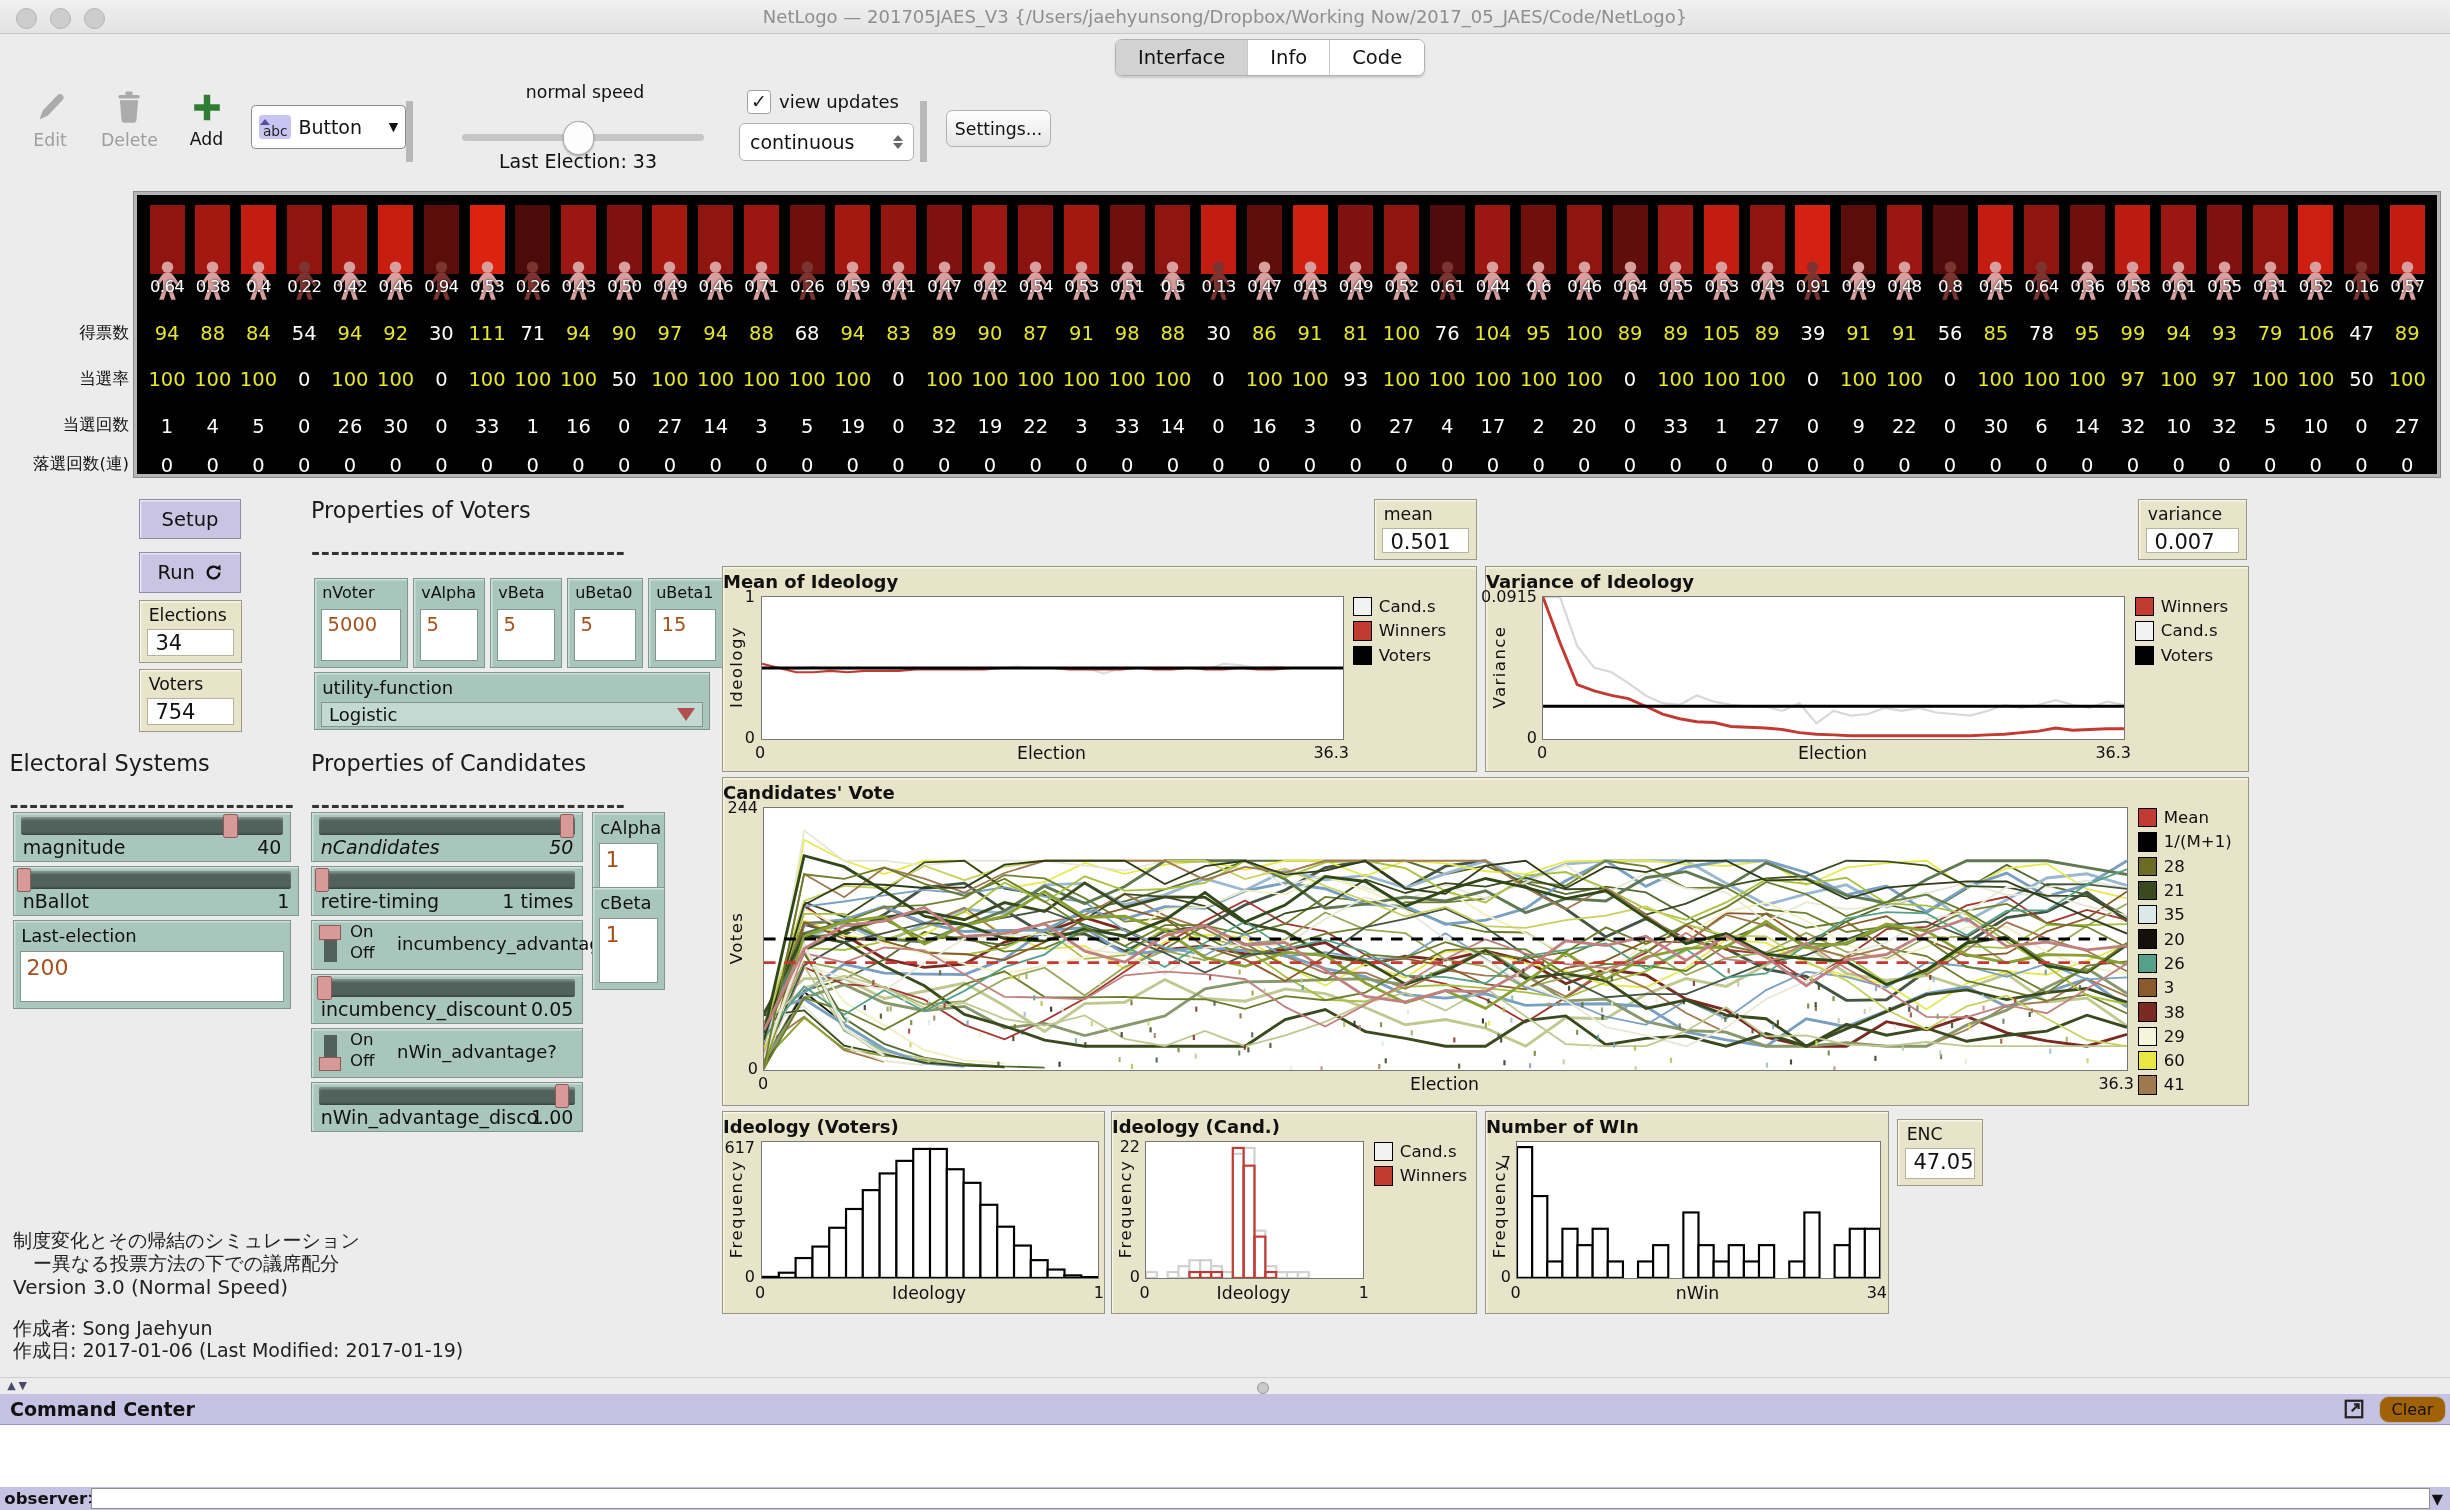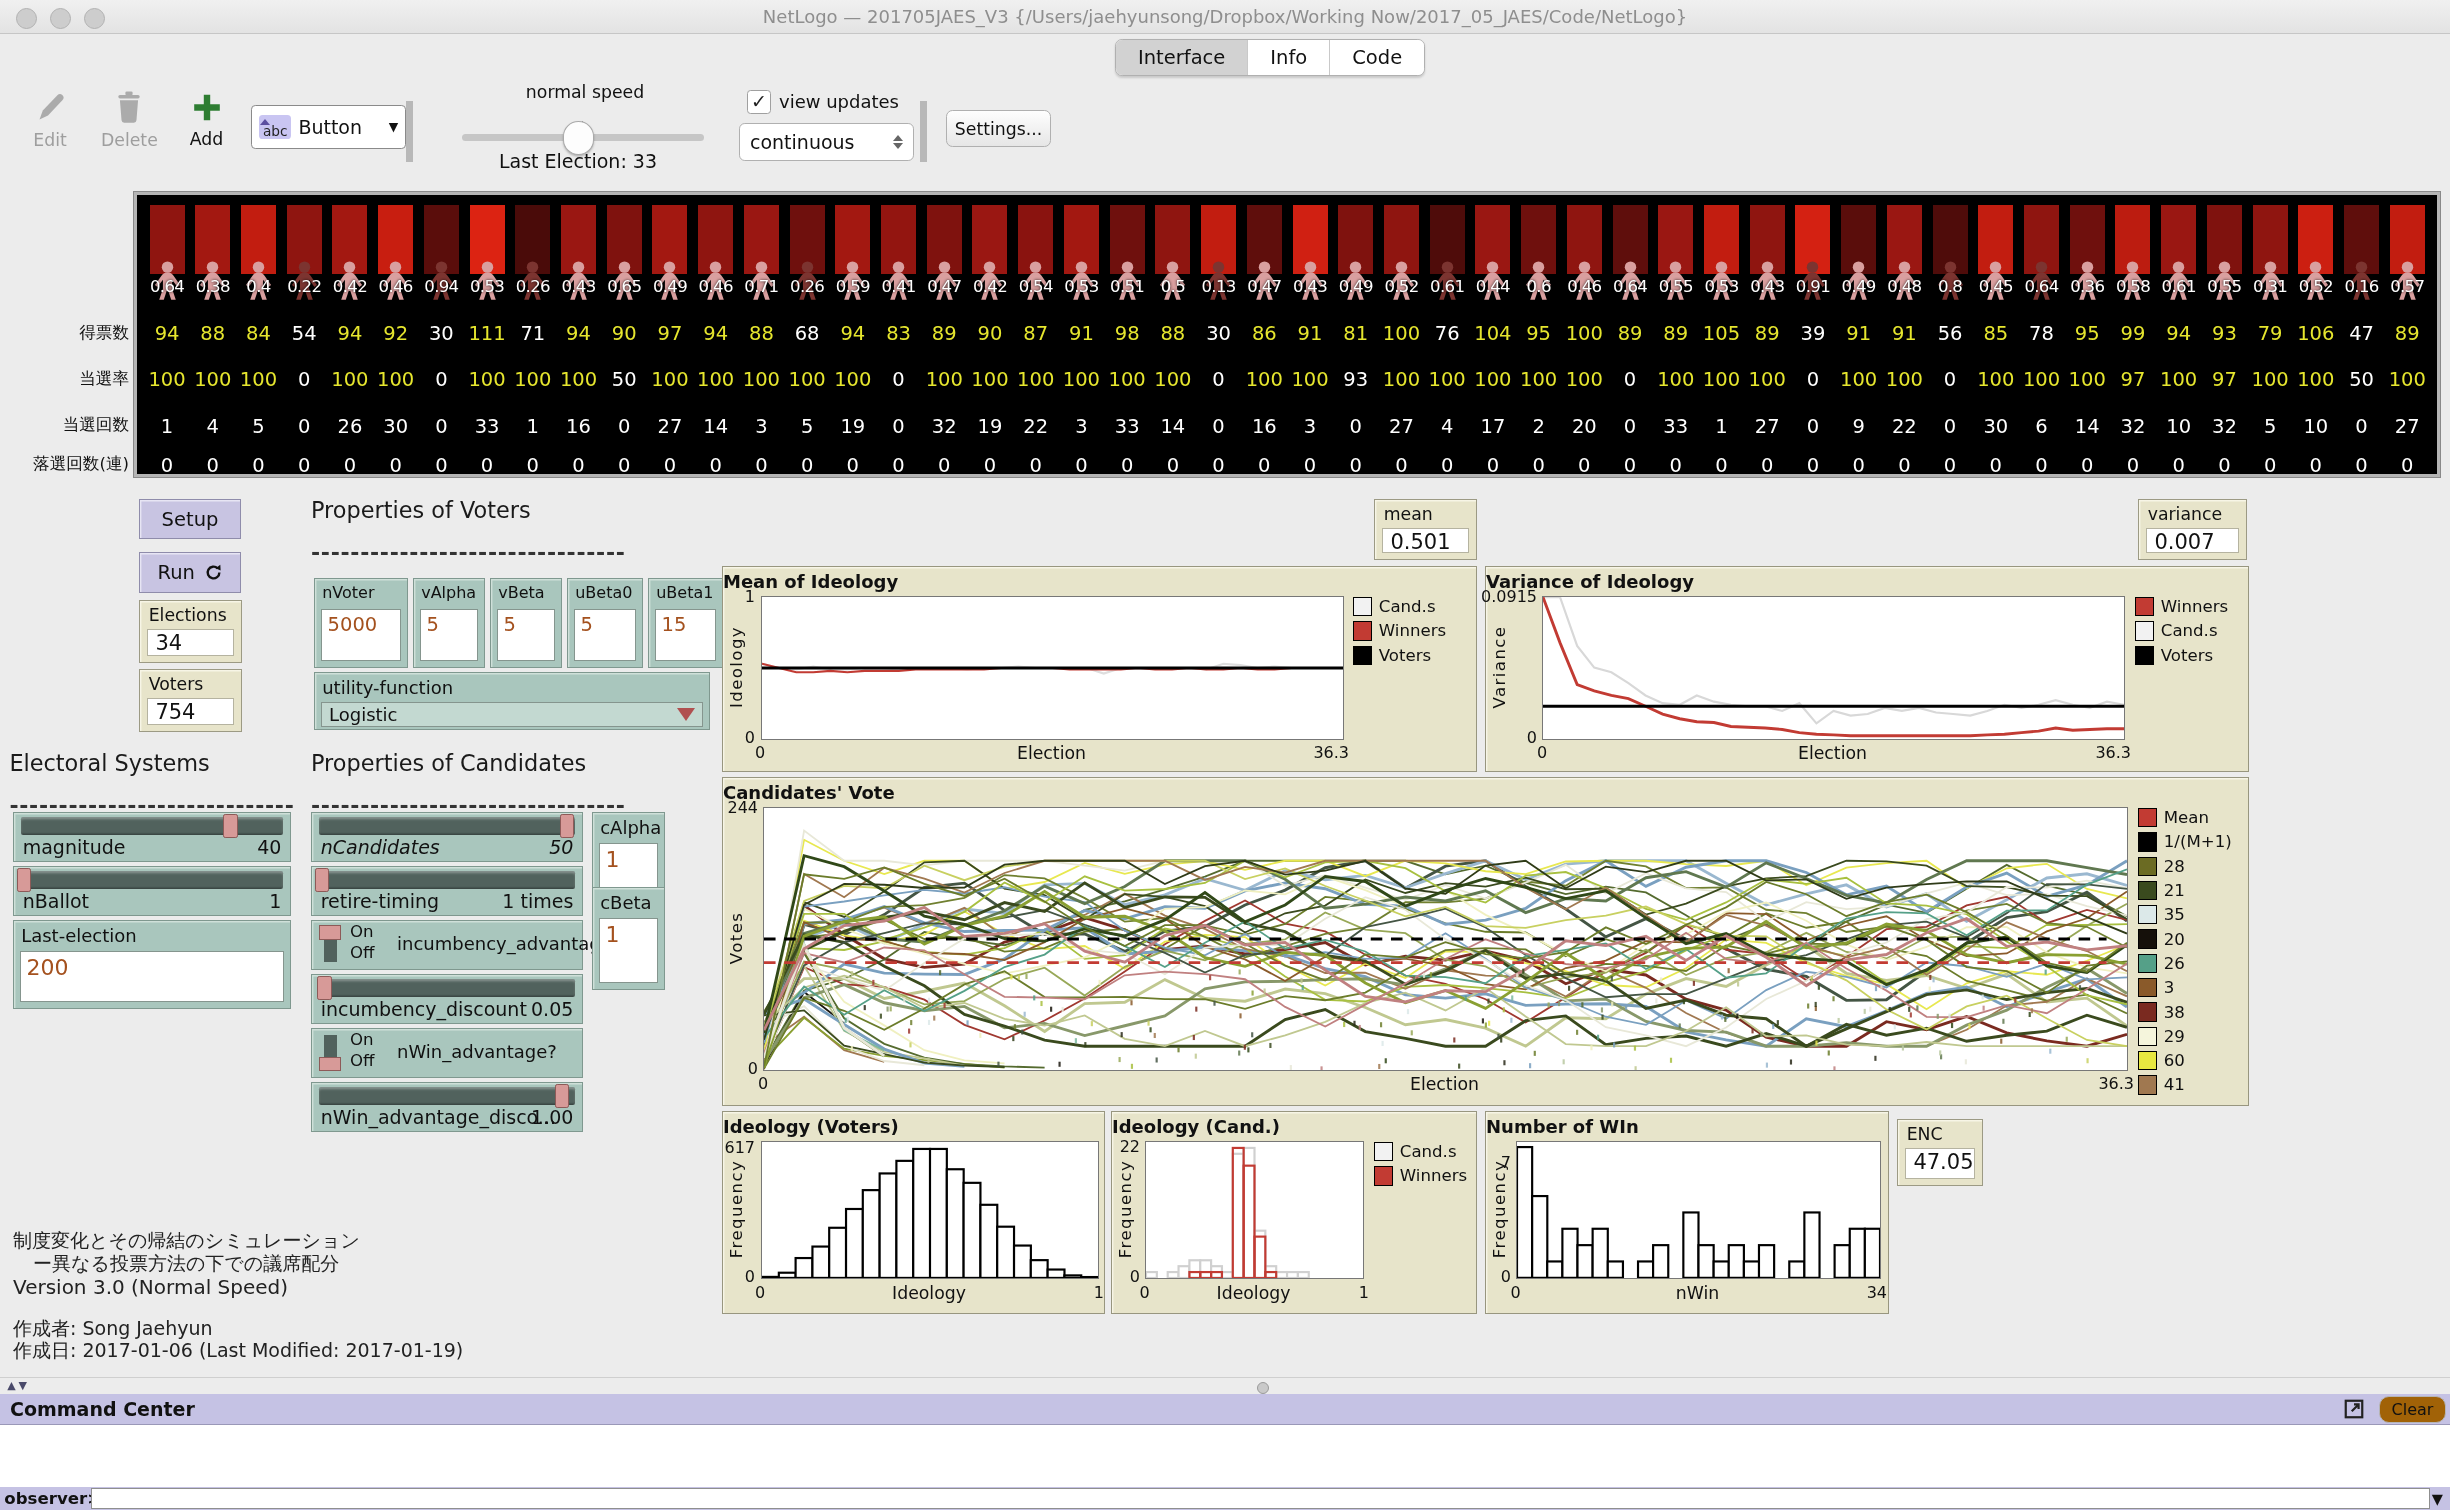--- a/index.html
+++ b/index.html
@@ -638,21 +638,21 @@
       <div>
         <span class="ideon">0.53</span>
       </div>
       <div>
         <span class="ideon">0.26</span>
       </div>
       <div>
         <span class="ideon">0.43</span>
       </div>
       <div>
-        <span class="ideon">0.65</span>
+        <span class="ideon">0.50</span>
       </div>
       <div>
         <span class="ideon">0.49</span>
       </div>
       <div>
         <span class="ideon">0.46</span>
       </div>
       <div>
         <span class="ideon">0.71</span>
       </div>
@@ -1434,21 +1434,21 @@
 
 <div class="heading" style="left:9.4px;top:750px;">Electoral Systems</div>
 <div class="dashline" style="left:9.4px;top:793px;">-----------------------------</div>
 <div class="slider" id="sl-magnitude" style="left: 13px; top: 812px; width: 276px; height: 48px;">
     <div class="strack">
       <div class="shandle" style="left: calc(80% - 7.2px);"></div>
     </div>
     <div class="slabel">magnitude</div>
     <div class="svalue">40</div>
   </div>
-<div class="slider" id="sl-nballot" style="left: 13px; top: 866px; width: 276px; height: 48px;">
+<div class="slider" id="sl-nballot" style="left: 13px; top: 866px; width: 276px; height: 48px; padding-left: 8px;">
     <div class="strack">
       <div class="shandle" style="left: calc(1% - 7.2px);"></div>
     </div>
     <div class="slabel">nBallot</div>
     <div class="svalue">1</div>
   </div>
 <div class="inbox" id="in-lastelection" style="left:13px;top:920px;width:276px;height:87px;">
     <div class="iblabel">Last-election</div>
     <div class="ibfield">200</div>
   </div>

